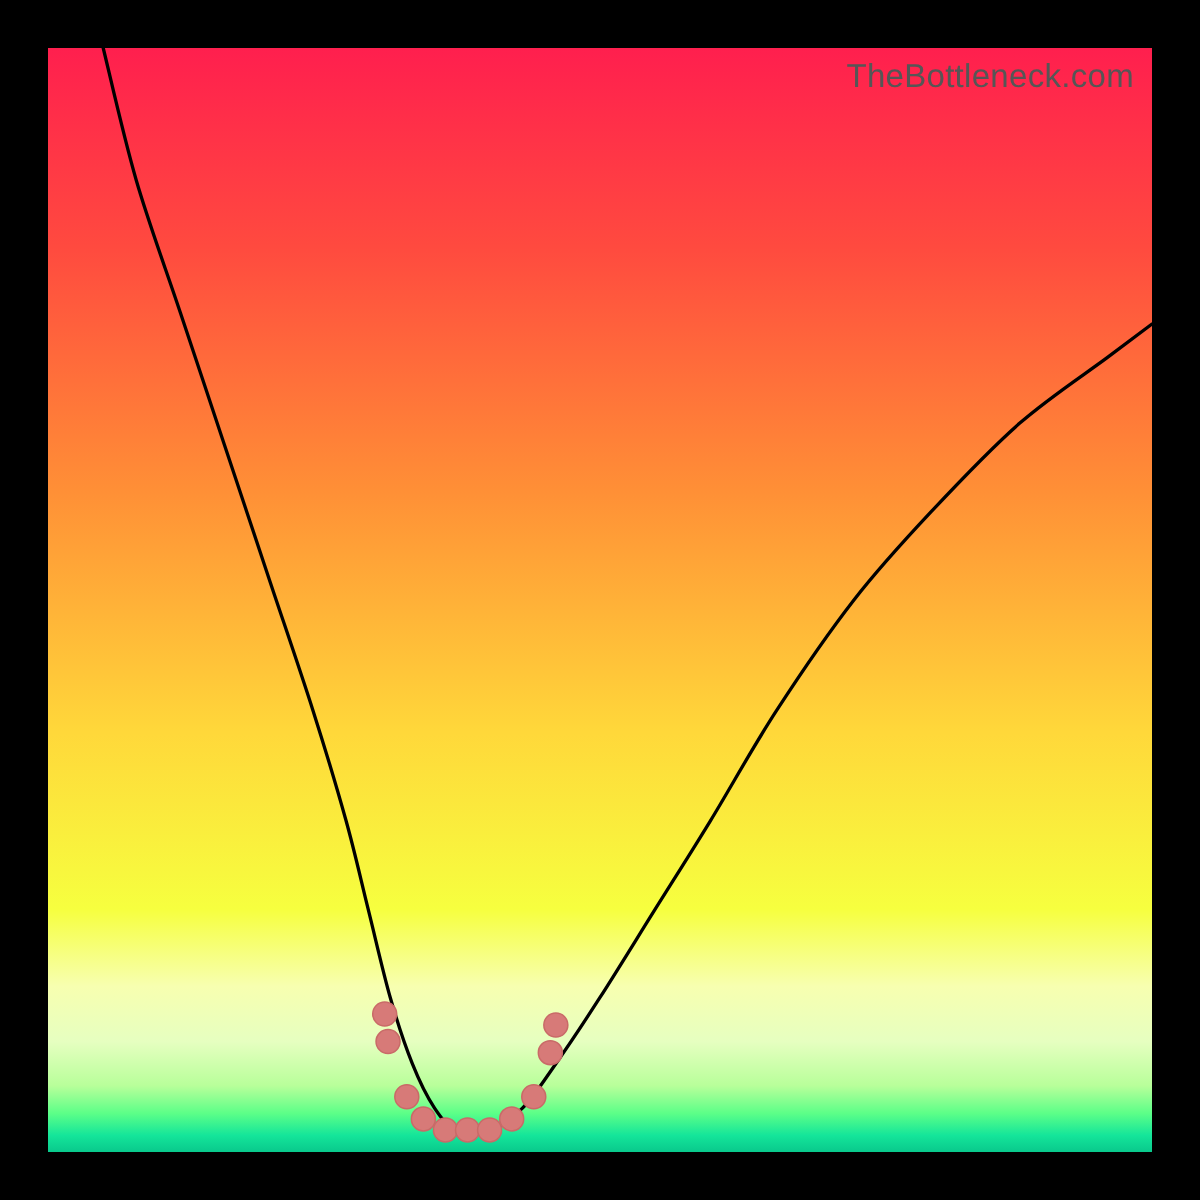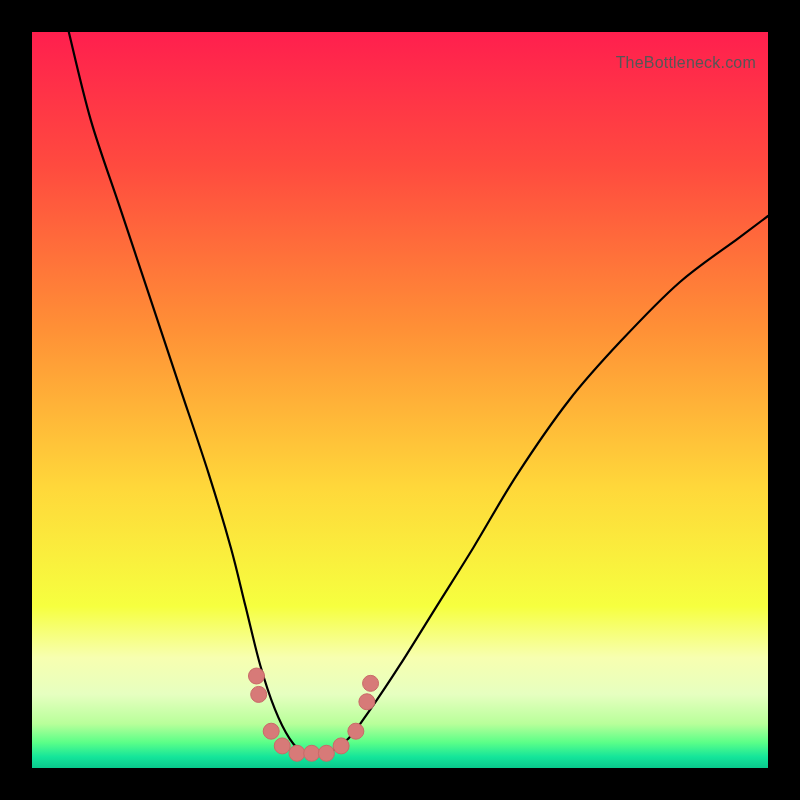--- a/index.html
+++ b/index.html
@@ -24,23 +24,23 @@
     width: 736px;
     height: 736px;
     
   }
   .gradient {
     position: absolute;
     left: 0; top: 0; right: 0; bottom: 0;
   }
   .watermark {
     position: absolute;
-    top: 22px;
+    top: 6px;
     right: 12px;
-    font-size: 16px;
+    font-size: 22px;
     font-weight: 500;
     color: #565656;
     letter-spacing: 0.2px;
     font-family: Arial, sans-serif;
   }
   svg.curve {
     position: absolute;
     left: 0; top: 0;
     width: 736px;
     height: 736px;

